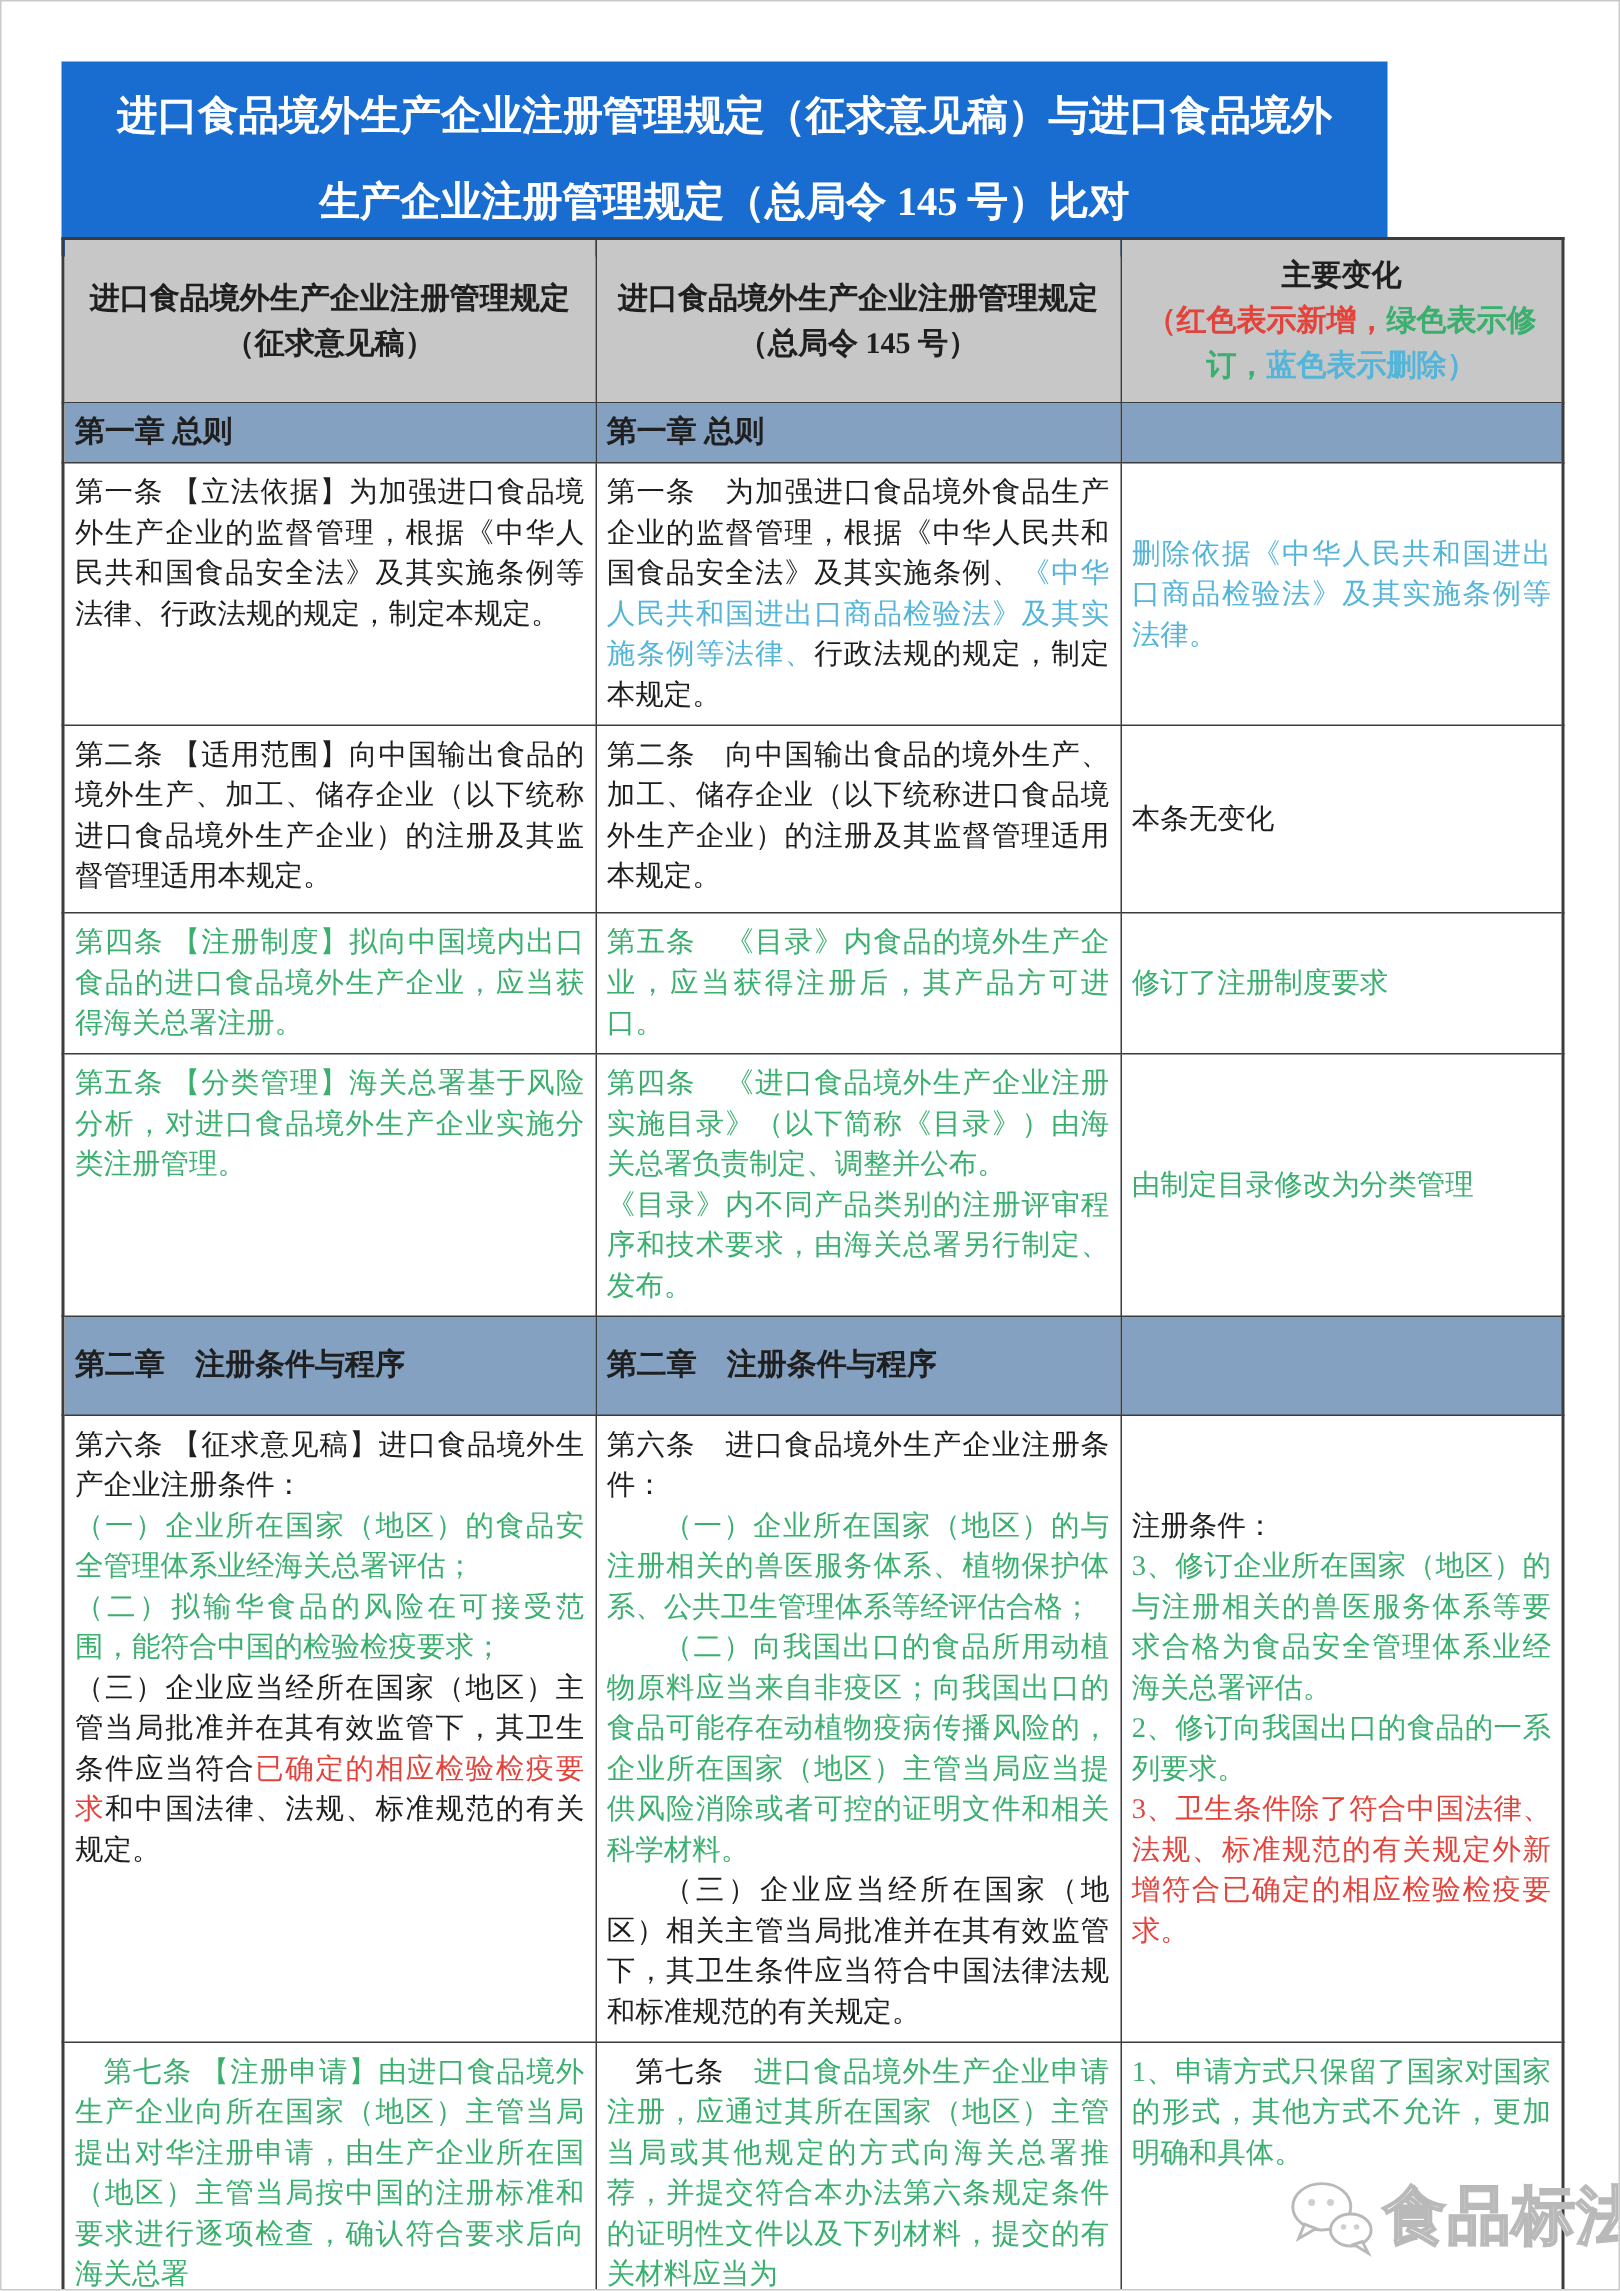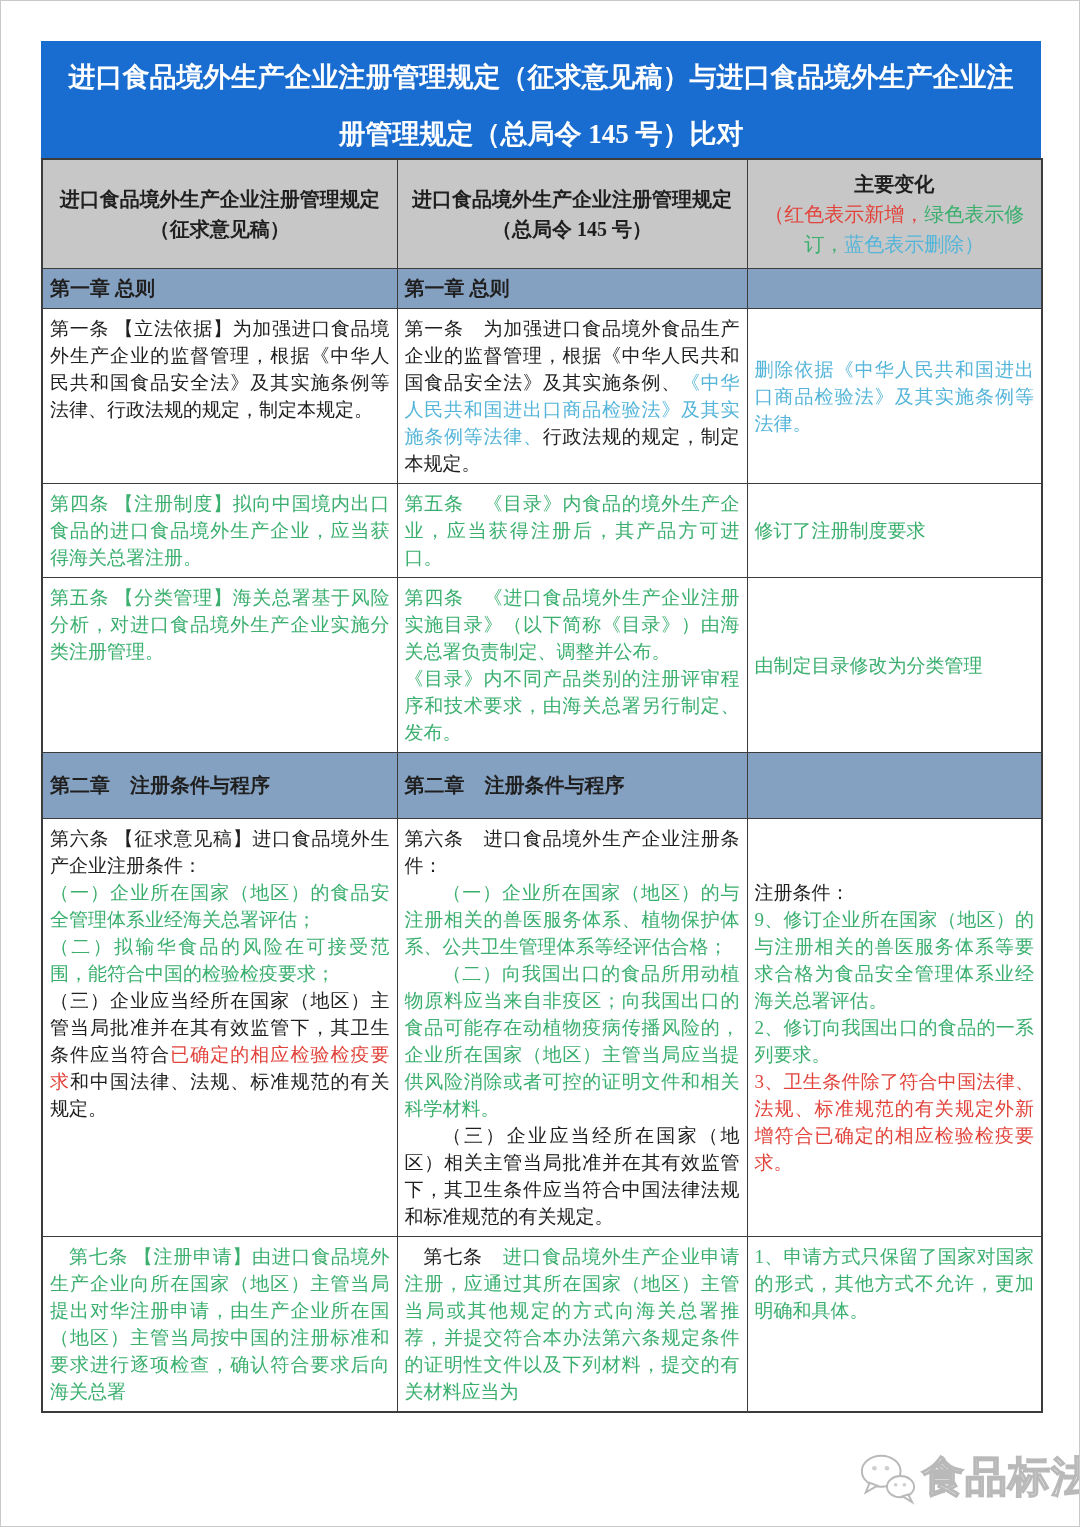--- a/index.html
+++ b/index.html
@@ -4,21 +4,21 @@
 <style>
   html,body{margin:0;padding:0;background:#ffffff;}
   body{
     width:1080px;height:1527px;position:relative;overflow:hidden;
     font-family:"Liberation Serif","DejaVu Serif",serif;
     color:#1f1f1f;
     box-sizing:border-box;
     border:1px solid #c9c9c9;
   }
   .banner{
-    position:absolute;left:40px;top:40px;width:1000px;
+    position:absolute;left:40px;top:40px;width:884px;
     background:var(--banner-bg,#1a6dd0);
     color:#ffffff;font-weight:bold;font-size:27px;
     text-align:center;line-height:57px;
     padding:8px 24px;box-sizing:border-box;
   }
   .cmp-table{
     position:absolute;left:40px;top:157px;width:1000px;
     border-collapse:collapse;table-layout:fixed;
     font-size:19px;line-height:27px;
   }
@@ -39,21 +39,21 @@
     font-size:20px;height:28px;
   }
   td.vmid{vertical-align:middle;}
   .para{text-align:justify;}
   .para.ind1{text-indent:1em;}
   .para.ind2{text-indent:2em;}
   .c-black{color:#1f1f1f;}
   .c-green{color:var(--green,#3aaf6e);}
   .c-red{color:var(--red,#e2443c);}
   .c-blue{color:var(--blue,#55b5d9);}
-  .legend{font-weight:normal;}
+  .legend{font-weight:bold;}
   .watermark{
     position:absolute;left:855px;top:1436px;width:220px;height:80px;
     display:flex;align-items:center;z-index:5;pointer-events:none;
   }
   .wm-icon{width:62px;height:58px;flex:0 0 auto;margin-right:4px;}
   .wm-text{
     font-family:"Liberation Sans","DejaVu Sans",sans-serif;
     font-size:42px;font-weight:bold;letter-spacing:1px;
     color:#ffffff;
     -webkit-text-stroke:1.4px #b9b9b9;
@@ -116,20 +116,31 @@
         <td class="">
           <div class="para"><span class="c-black">第一条 【立法依据】为加强进口食品境外生产企业的监督管理，根据《中华人民共和国食品安全法》及其实施条例等法律、行政法规的规定，制定本规定。</span></div>
         </td>
         <td class="">
           <div class="para"><span class="c-black">第一条　为加强进口食品境外食品生产企业的监督管理，根据《中华人民共和国食品安全法》及其实施条例、</span><span class="c-blue">《中华人民共和国进出口商品检验法》及其实施条例等法律、</span><span class="c-black">行政法规的规定，制定本规定。</span></div>
         </td>
         <td class=" vmid">
           <div class="para"><span class="c-blue">删除依据《中华人民共和国进出口商品检验法》及其实施条例等法律。</span></div>
         </td>
       </tr>
+      <tr class="rh-r2">
+        <td class="">
+          <div class="para"><span class="c-black">第二条 【适用范围】向中国输出食品的境外生产、加工、储存企业（以下统称进口食品境外生产企业）的注册及其监督管理适用本规定。</span></div>
+        </td>
+        <td class="">
+          <div class="para"><span class="c-black">第二条　向中国输出食品的境外生产、加工、储存企业（以下统称进口食品境外生产企业）的注册及其监督管理适用本规定。</span></div>
+        </td>
+        <td class=" vmid">
+          <div class="para"><span class="c-black">本条无变化</span></div>
+        </td>
+      </tr>
       <tr class="rh-r4">
         <td class="">
           <div class="para"><span class="c-green">第四条 【注册制度】拟向中国境内出口食品的进口食品境外生产企业，应当获得海关总署注册。</span></div>
         </td>
         <td class="">
           <div class="para"><span class="c-green">第五条　《目录》内食品的境外生产企业，应当获得注册后，其产品方可进口。</span></div>
         </td>
         <td class=" vmid">
           <div class="para"><span class="c-green">修订了注册制度要求</span></div>
         </td>
@@ -163,21 +174,21 @@
           <div class="para"><span class="c-black">（三）企业应当经所在国家（地区）主管当局批准并在其有效监管下，其卫生条件应当符合</span><span class="c-red">已确定的相应检验检疫要求</span><span class="c-black">和中国法律、法规、标准规范的有关规定。</span></div>
         </td>
         <td class="">
           <div class="para"><span class="c-black">第六条　进口食品境外生产企业注册条件：</span></div>
           <div class="para ind2"><span class="c-green">（一）企业所在国家（地区）的与注册相关的兽医服务体系、植物保护体系、公共卫生管理体系等经评估合格；</span></div>
           <div class="para ind2"><span class="c-green">（二）向我国出口的食品所用动植物原料应当来自非疫区；向我国出口的食品可能存在动植物疫病传播风险的，企业所在国家（地区）主管当局应当提供风险消除或者可控的证明文件和相关科学材料。</span></div>
           <div class="para ind2"><span class="c-black">（三）企业应当经所在国家（地区）相关主管当局批准并在其有效监管下，其卫生条件应当符合中国法律法规和标准规范的有关规定。</span></div>
         </td>
         <td class=" vmid">
           <div class="para"><span class="c-black">注册条件：</span></div>
-          <div class="para"><span class="c-green">9、修订企业所在国家（地区）的与注册相关的兽医服务体系等要求合格为食品安全管理体系业经海关总署评估。</span></div>
+          <div class="para"><span class="c-green">3、修订企业所在国家（地区）的与注册相关的兽医服务体系等要求合格为食品安全管理体系业经海关总署评估。</span></div>
           <div class="para"><span class="c-green">2、修订向我国出口的食品的一系列要求。</span></div>
           <div class="para"><span class="c-red">3、卫生条件除了符合中国法律、法规、标准规范的有关规定外新增符合已确定的相应检验检疫要求。</span></div>
         </td>
       </tr>
       <tr class="rh-r7">
         <td class="">
           <div class="para ind1"><span class="c-green">第七条 【注册申请】由进口食品境外生产企业向所在国家（地区）主管当局提出对华注册申请，由生产企业所在国（地区）主管当局按中国的注册标准和要求进行逐项检查，确认符合要求后向海关总署</span></div>
         </td>
         <td class="">
           <div class="para ind1"><span class="c-black">第七条　</span><span class="c-green">进口食品境外生产企业申请注册，应通过其所在国家（地区）主管当局或其他规定的方式向海关总署推荐，并提交符合本办法第六条规定条件的证明性文件以及下列材料，提交的有关材料应当为</span></div>

